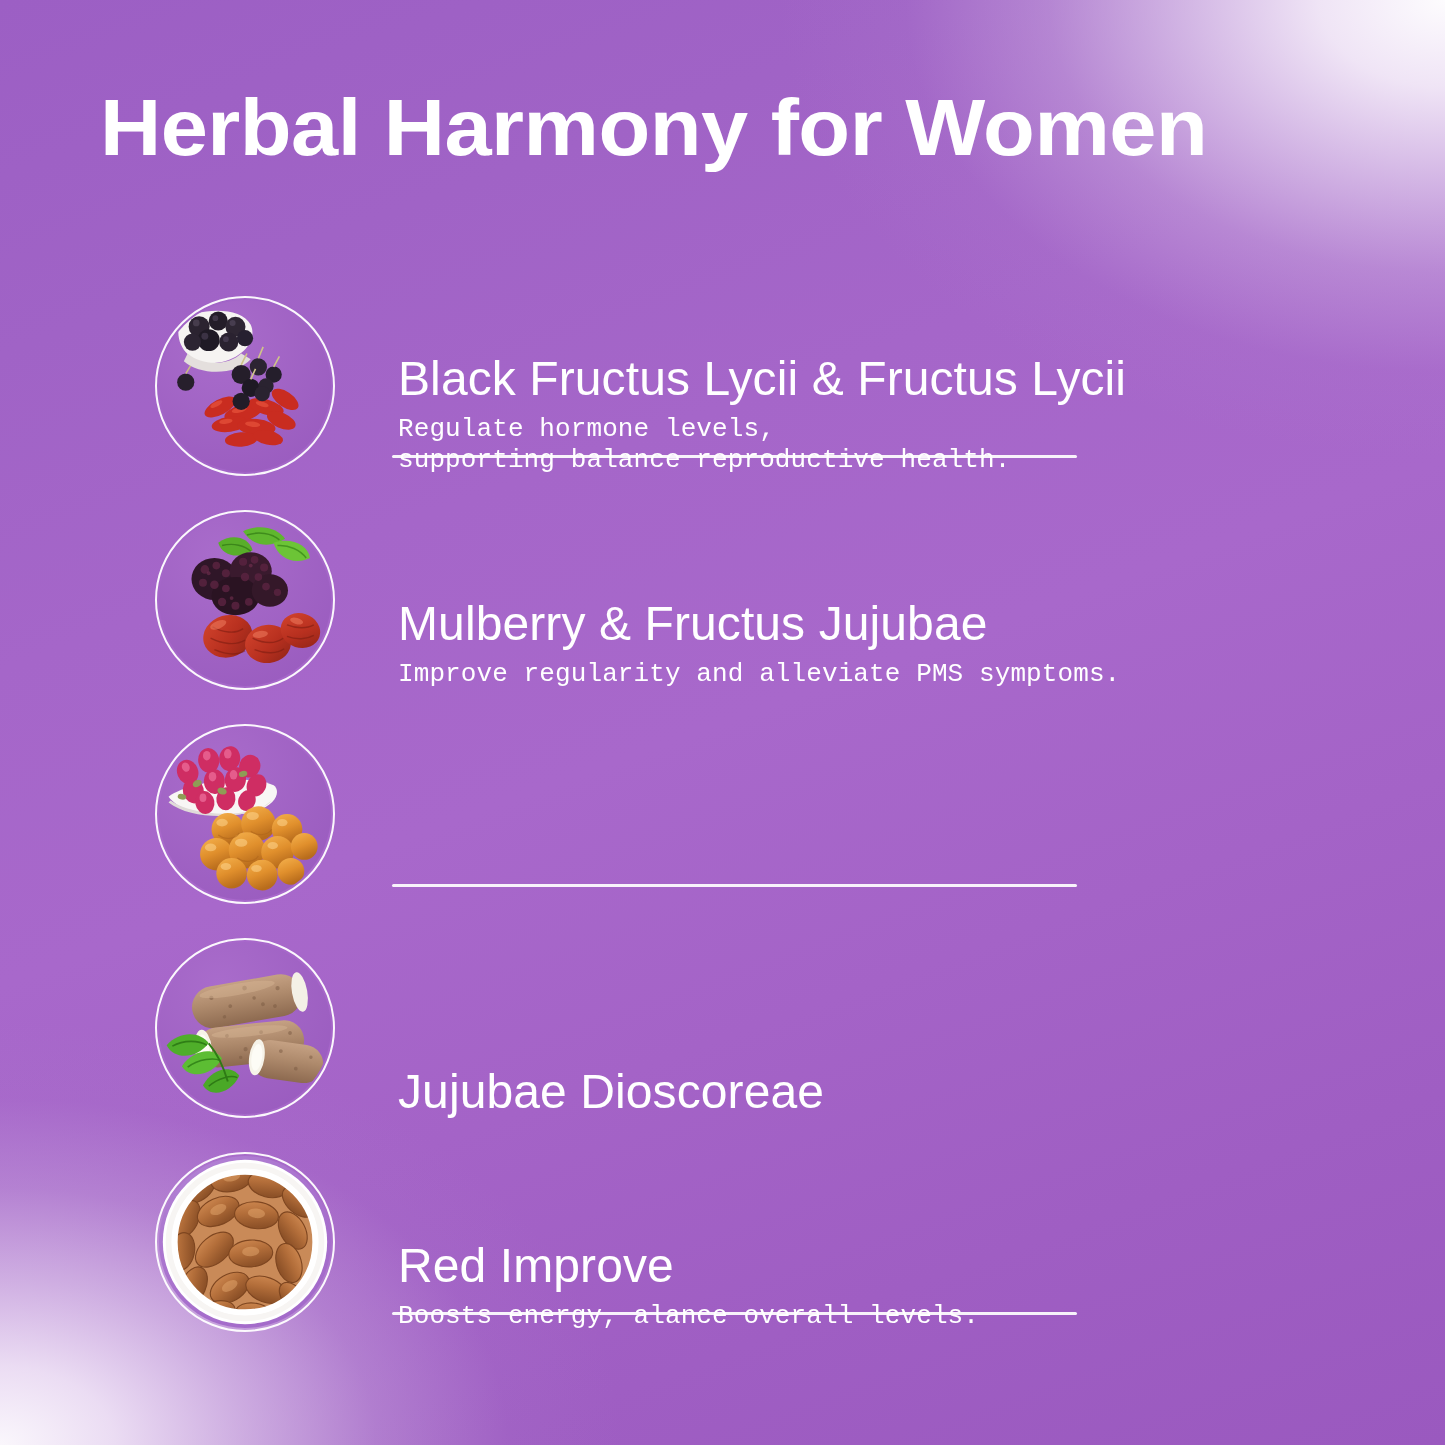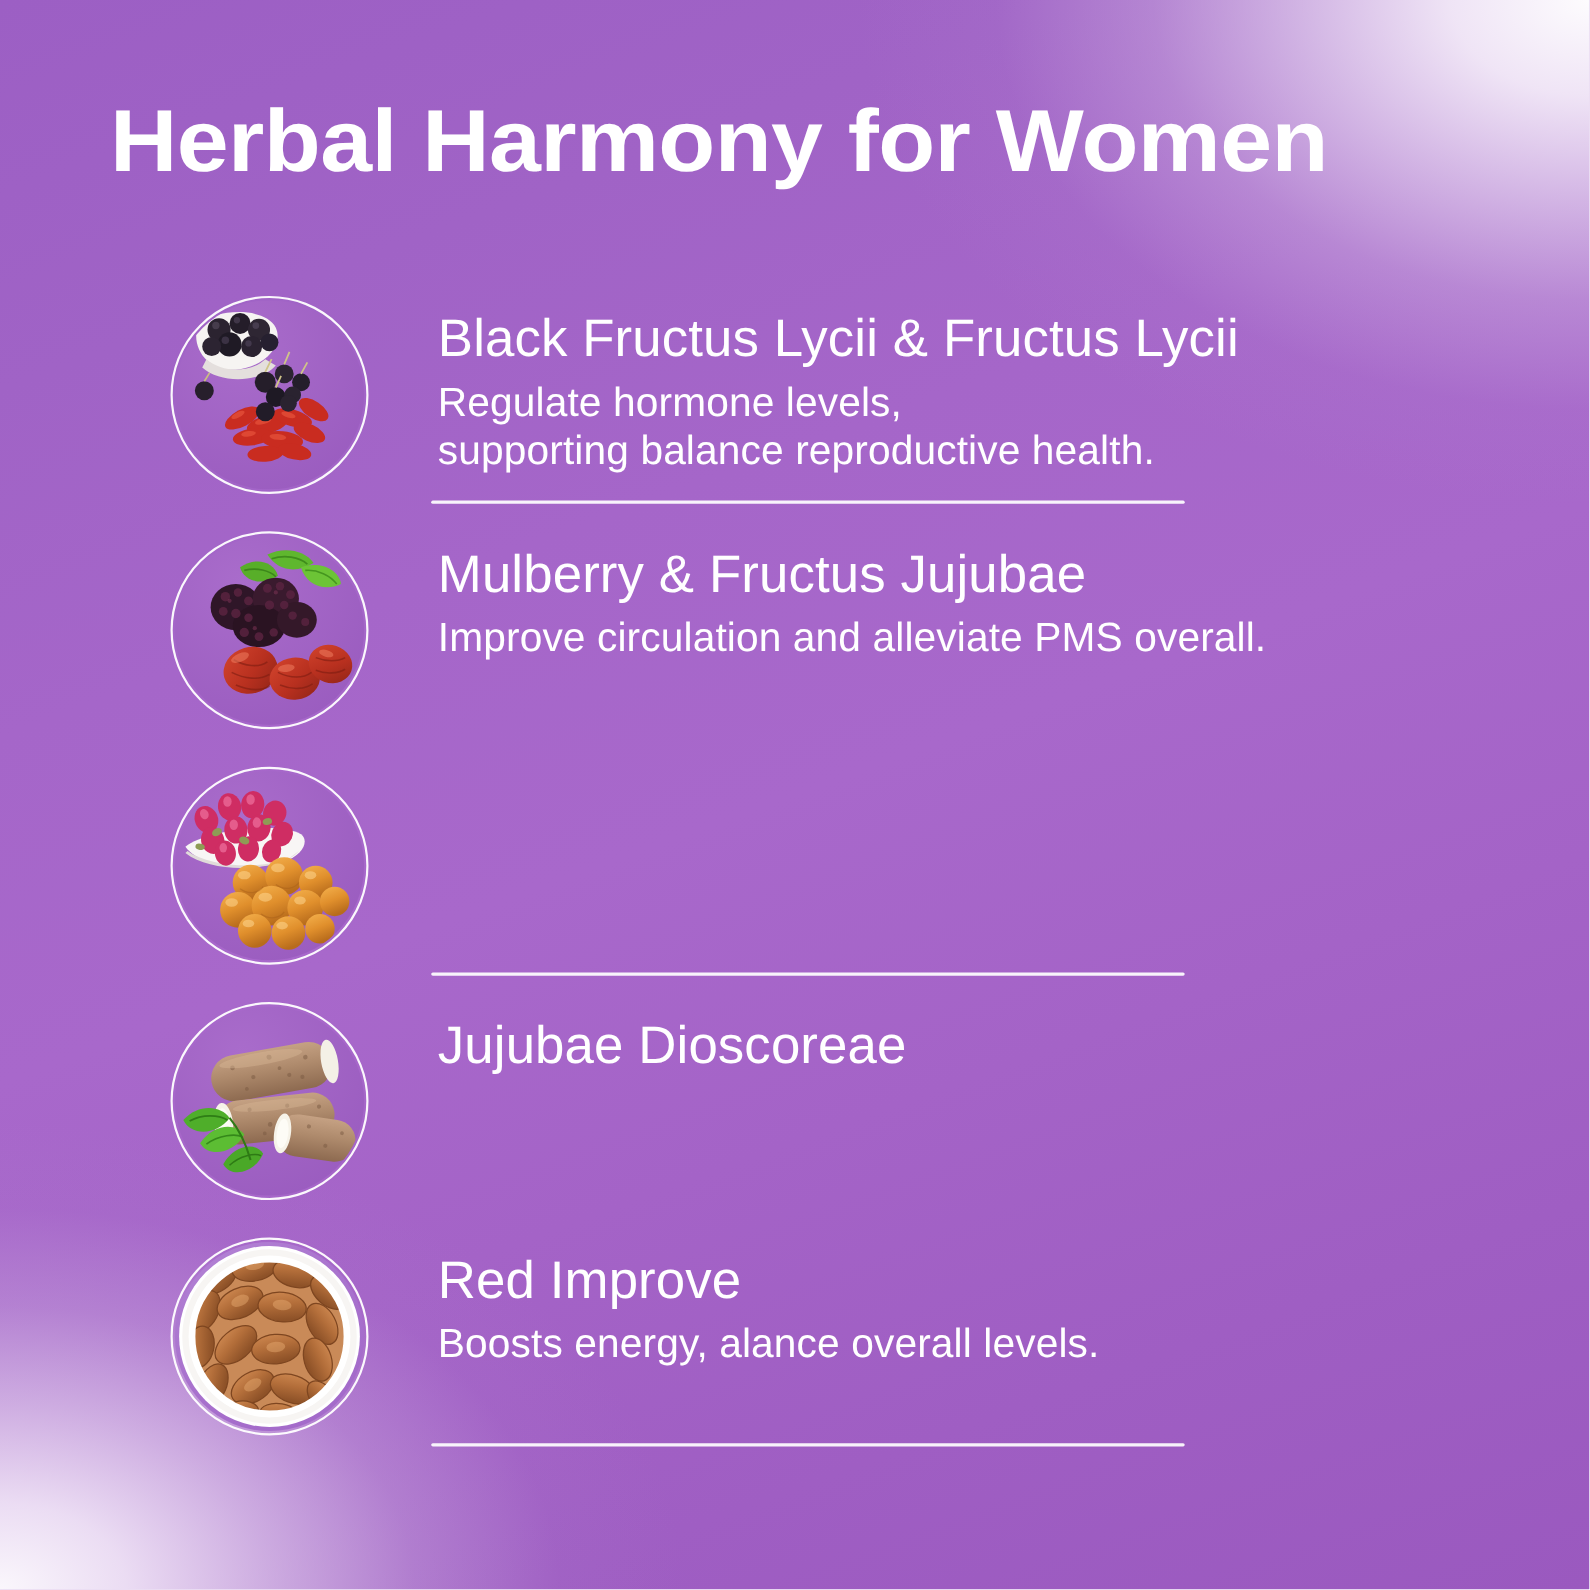--- a/index.html
+++ b/index.html
@@ -62,21 +62,21 @@
   .list {
     position: absolute;
     left: 0;
     top: 262px;
     width: 1445px;
   }
 
   .row {
     position: relative;
     display: flex;
-    align-items: flex-start;
+    align-items: flex-end;
     height: 214px;
   }
 
   .thumb-wrap {
     position: relative;
     flex: 0 0 auto;
     width: 180px;
     height: 180px;
     margin-left: 155px;
     margin-top: 7px;
@@ -109,23 +109,23 @@
     font-family: "Liberation Sans", sans-serif;
     font-weight: 400;
     font-size: 48px;
     line-height: 1.06;
     letter-spacing: 0.1px;
     white-space: nowrap;
   }
 
   .item-desc {
     color: #ffffff;
-    font-family: Liberation Sans, sans-serif;
+    font-family: Liberation Mono, monospace;
     font-weight: 400;
-    font-size: 37px;
+    font-size: 26px;
     line-height: 1.2;
     margin-top: 9px;
     letter-spacing: 0.1px;
   }
 
   .item-desc .line { display: block; white-space: nowrap; }
 
   .divider {
     position: absolute;
     left: 392px;
@@ -296,21 +296,21 @@
                 <ellipse cx="106" cy="126" rx="8" ry="3.6" transform="rotate(-8 106 126)"></ellipse>
                 <ellipse cx="144" cy="112" rx="7" ry="3.2" transform="rotate(16 144 112)"></ellipse>
               </g>
             </g>
           </svg>
         </div>
       </div>
       <div class="content">
         <div class="item-title">Mulberry &amp; Fructus Jujubae</div>
         <div class="item-desc">
-          <span class="line">Improve circulation and alleviate PMS overall.</span>
+          <span class="line">Improve regularity and alleviate PMS symptoms.</span>
         </div>
       </div>
       <div class="divider d2"></div>
     </div>
 
     <div class="row">
       <div class="thumb-wrap">
         <div class="thumb-ring"></div>
         <div class="thumb-art">
           <svg viewBox="0 0 180 180">

